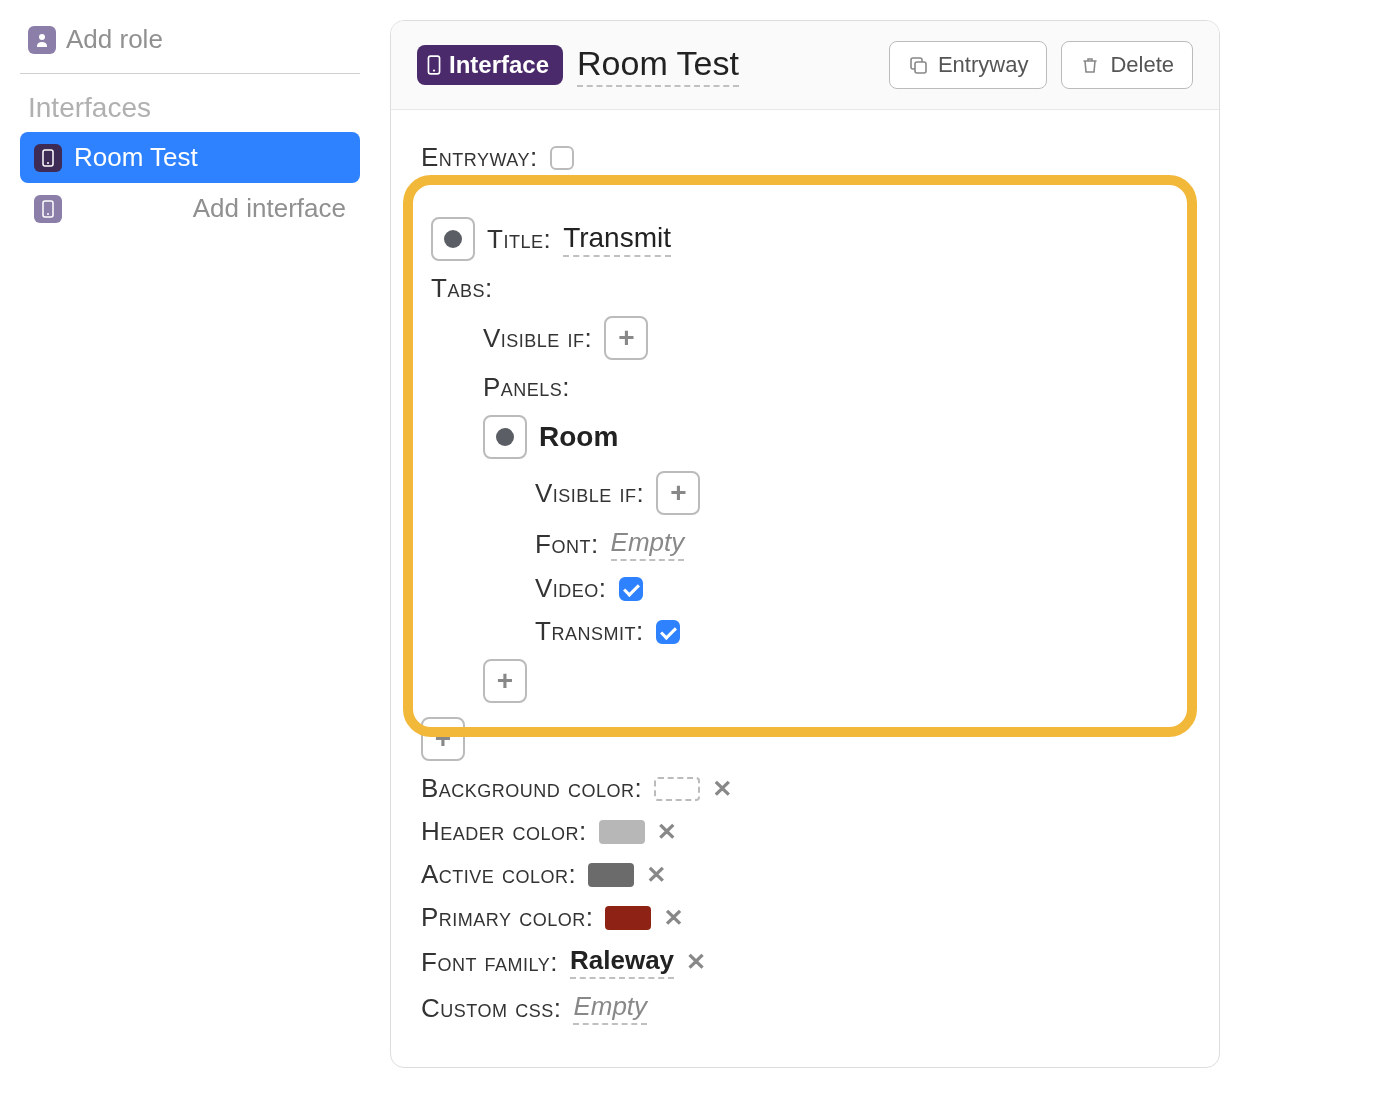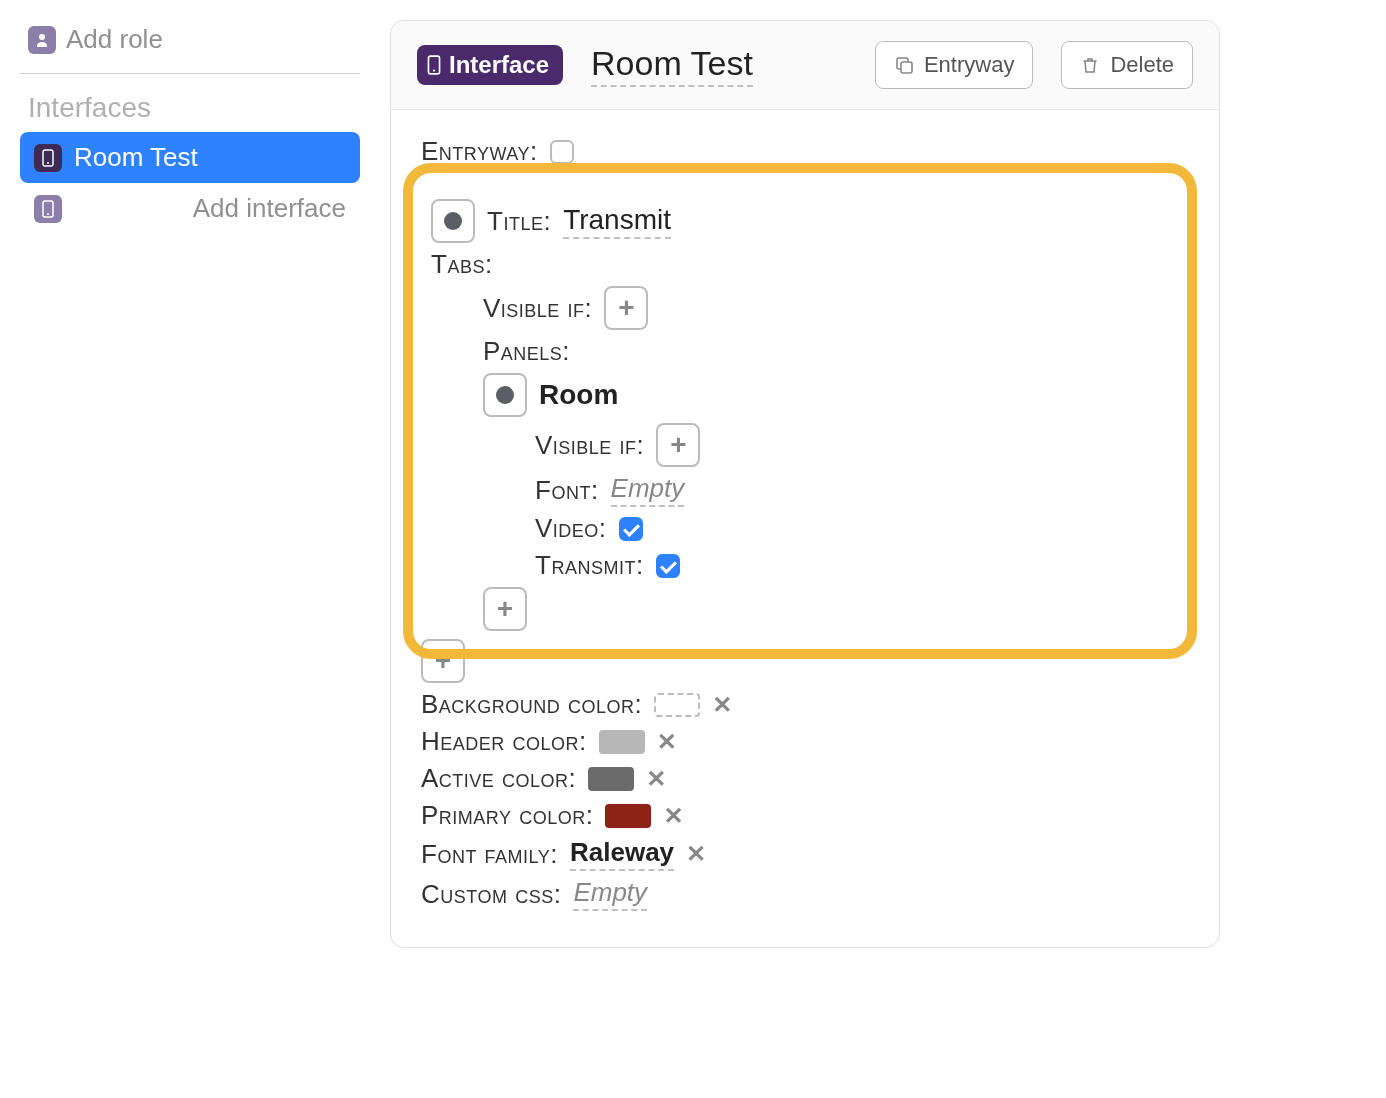--- a/index.html
+++ b/index.html
@@ -71,21 +71,21 @@
     flex: 1;
     border: 1px solid #ddd;
     border-radius: 14px;
     overflow: hidden;
     background: #fff;
     max-width: 830px;
   }
   .header {
     display: flex;
     align-items: center;
-    gap: 28px;
+    gap: 14px;
     padding: 20px 26px;
     background: #fafafa;
     border-bottom: 1px solid #e8e8e8;
   }
   .pill {
     background: #4b2a6b;
     color: #fff;
     border-radius: 8px;
     padding: 6px 14px 6px 10px;
     font-weight: 600;
@@ -181,21 +181,21 @@
     font-size: 28px;
     font-weight: 600;
   }
   .editable {
     border-bottom: 2px dashed #c0c0c0;
     padding-bottom: 1px;
     cursor: text;
   }
   .bold-val { font-weight: 700; }
   .empty-val { font-style: italic; color: #888; }
-  .row { display: flex; align-items: center; gap: 12px; margin: 6px 0; }
+  .row { display: flex; align-items: center; gap: 12px; margin: 12px 0; }
   .swatch {
     width: 46px; height: 24px;
     border-radius: 4px;
   }
   .swatch.empty {
     border: 2px dashed #bbb;
     background: transparent;
   }
   .remove-x {
     color: #888;

